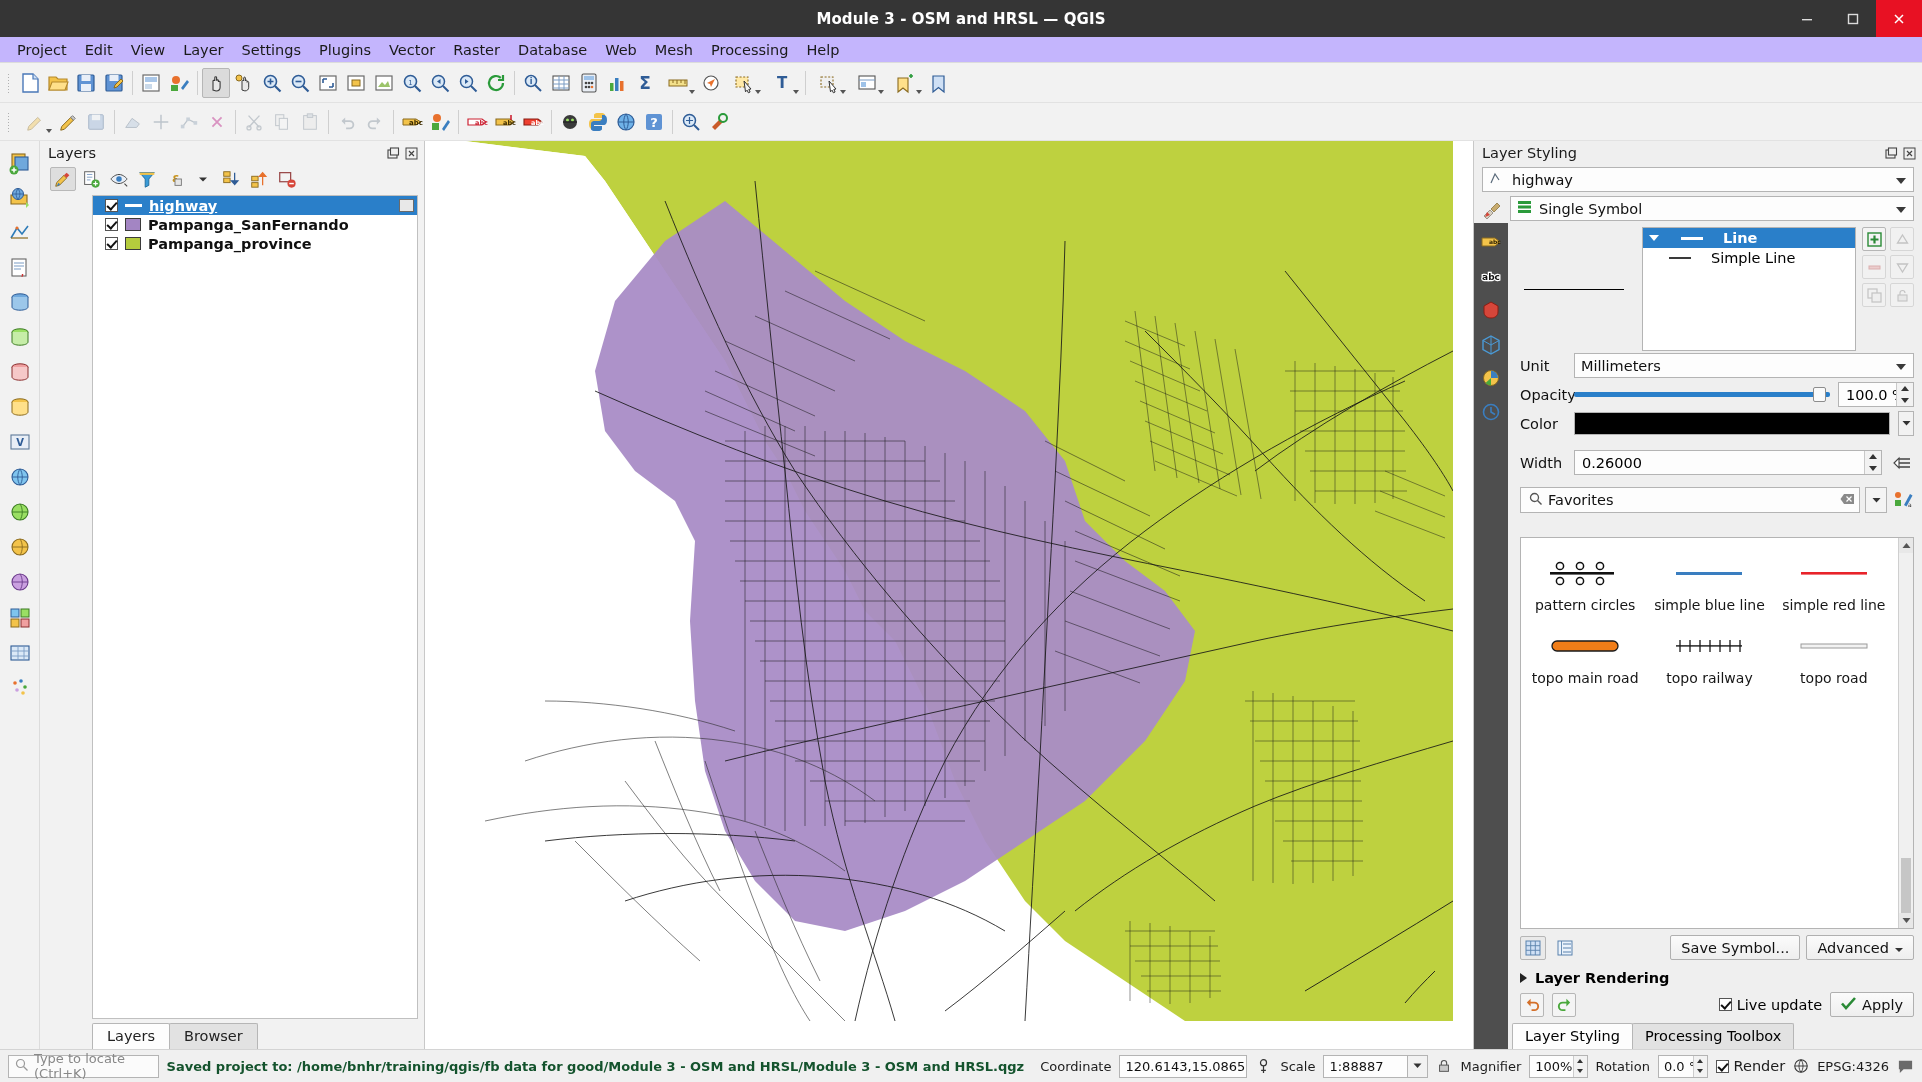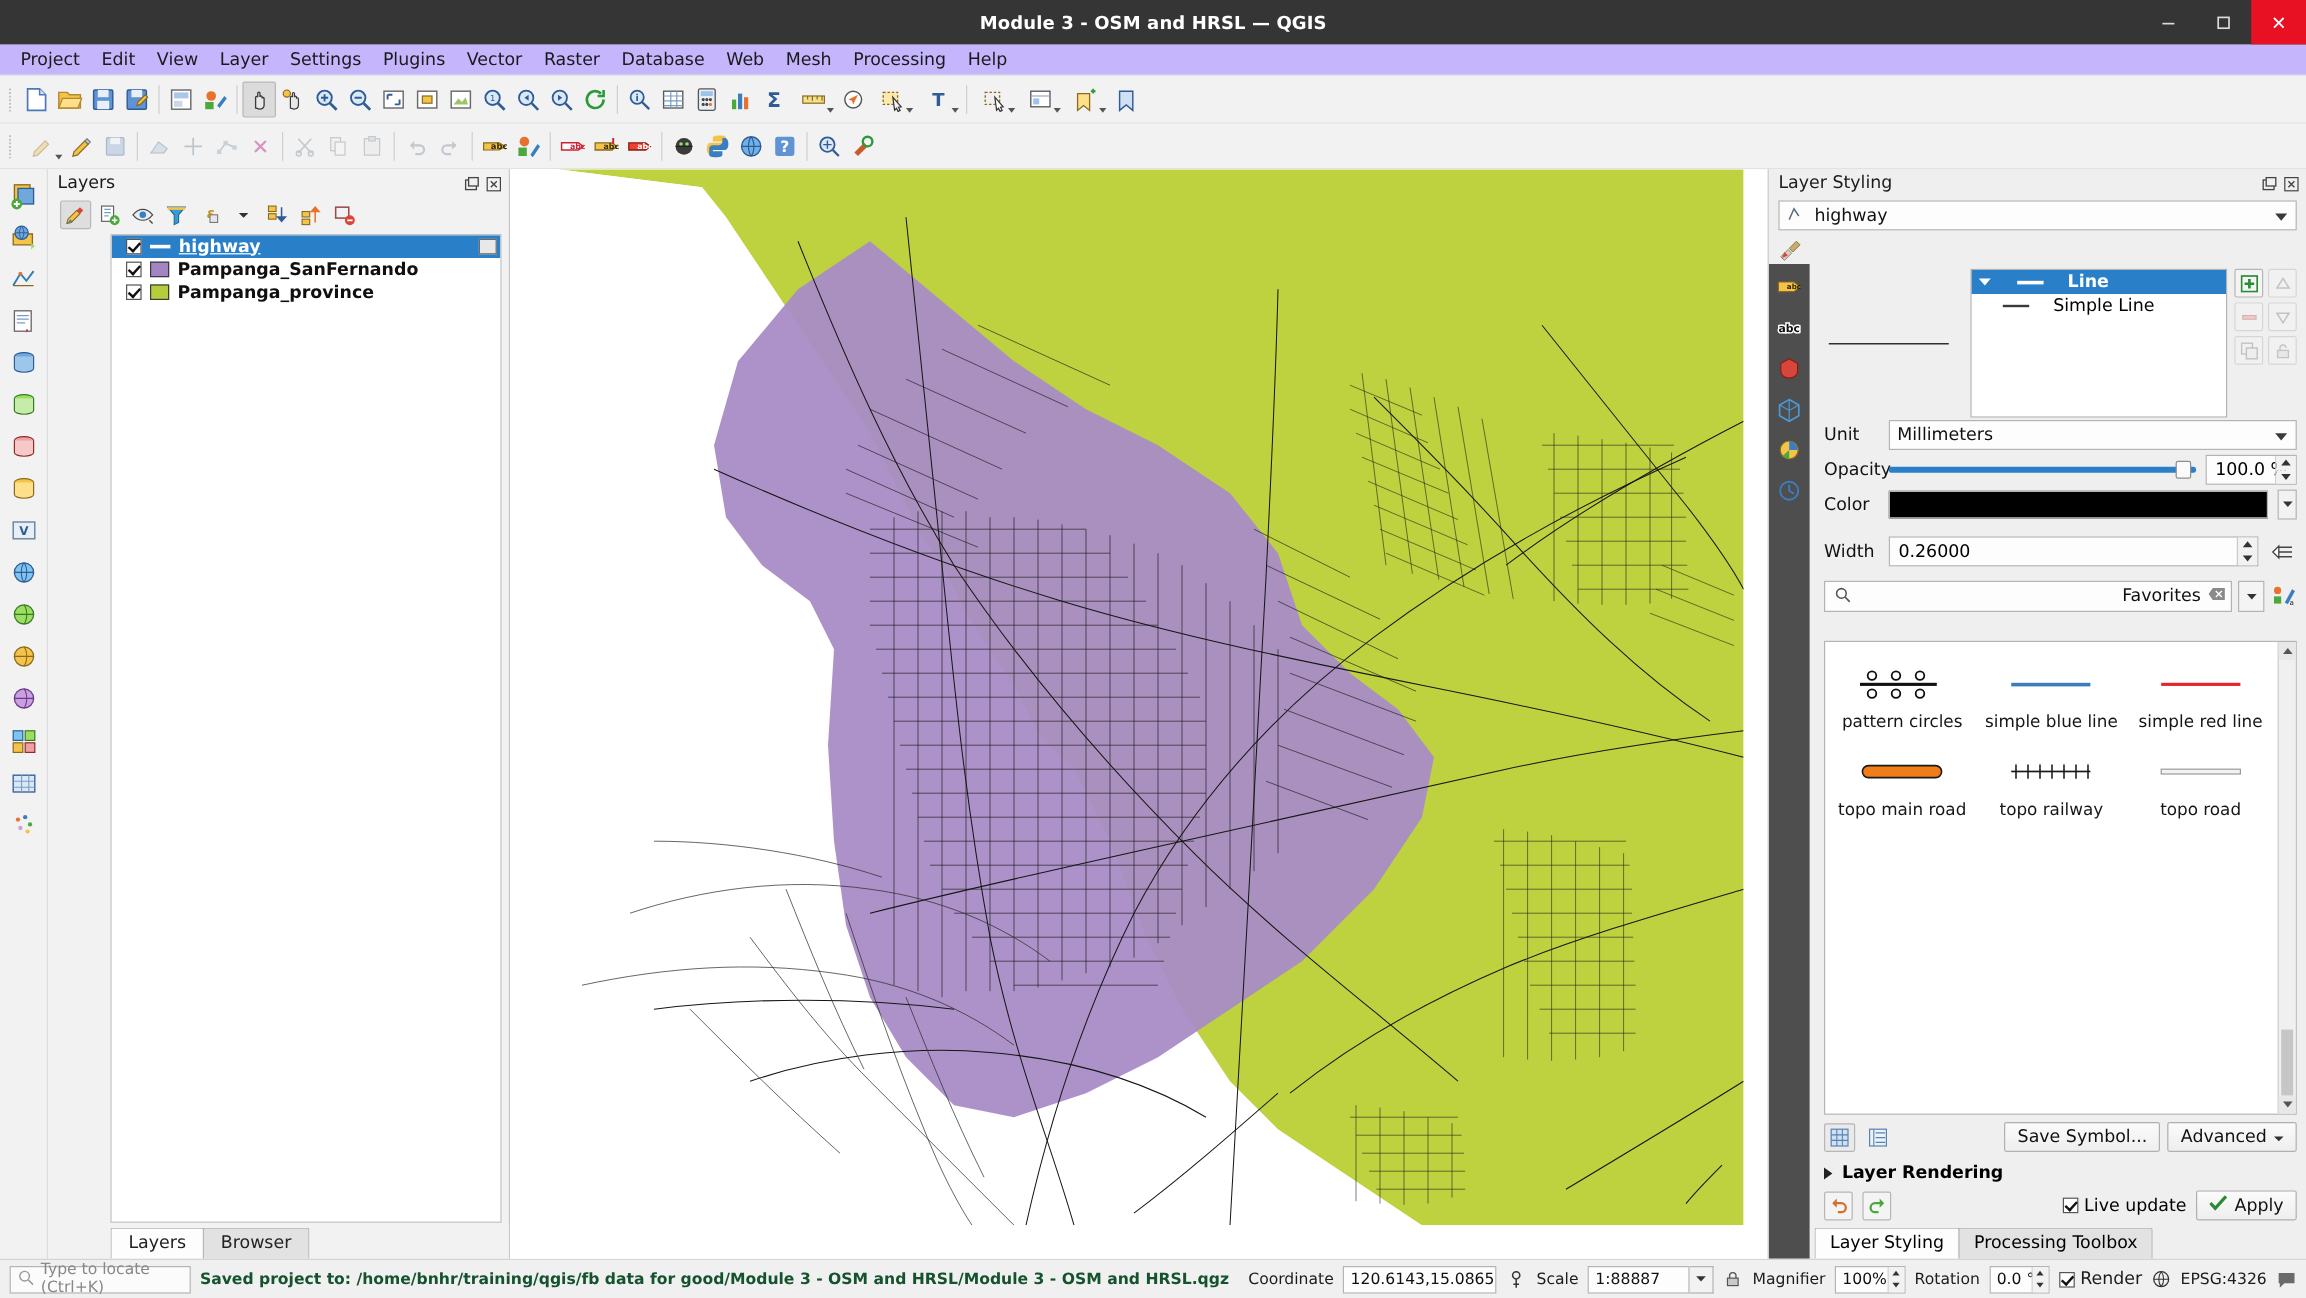--- a/index.html
+++ b/index.html
@@ -129,21 +129,21 @@
   .spinarrows div { flex:1; display:flex; align-items:center; justify-content:center; background:#f2f2f2;}
   .spinarrows .up:after{content:"";width:0;height:0;border-left:4px solid transparent;border-right:4px solid transparent;border-bottom:5px solid #333;}
   .spinarrows .dn:after{content:"";width:0;height:0;border-left:4px solid transparent;border-right:4px solid transparent;border-top:5px solid #333;}
   .slider { flex:1; height:25px; display:flex; align-items:center; position:relative;}
   .slider .track { width:100%; height:5px; background:#2a7fc9; border-radius:2px;}
   .slider .knob { position:absolute; right:4px; width:13px;height:15px;background:#fafafa;border:1px solid #8d8d8d;border-radius:2px;}
   .colorbar { flex:1; height:23px; background:#000; border:1px solid #b4b4b4; }
   .colordrop { width:16px;height:25px;border:1px solid #b4b4b4;background:#f2f2f2;display:flex;align-items:center;justify-content:center;}
 
   .searchrow { display:flex; align-items:center; padding: 10px 8px 4px 10px; gap:5px; }
-  .searchbox { flex:1; height:26px; background:#fdfdfd; border:1px solid #b4b4b4; display:flex; align-items:center; padding:0 4px 0 8px; gap:6px; font-size:14.5px;text-align:right;}
+  .searchbox { flex:1; height:26px; background:#fdfdfd; border:1px solid #b4b4b4; display:flex; align-items:center; padding:0 4px 0 8px; gap:6px; font-size:14.5px;}
   .searchbox .txt { flex:1; color:#111; }
   .dropbtn { width:22px;height:26px;border:1px solid #b4b4b4;background:#f4f4f4;display:flex;align-items:center;justify-content:center;}
 
   .symlib { margin: 20px 8px 0 10px; background:#fff; border:1px solid #b4b4b4; flex:1 1 auto; position:relative; overflow:hidden; display:flex;}
   .symgrid { flex:1; display:grid; grid-template-columns: repeat(3, 1fr); padding: 6px 2px; align-content:start;}
   .symcell { display:flex; flex-direction:column; align-items:center; padding: 8px 2px 4px; }
   .symcell .art { height:42px; display:flex; align-items:center; justify-content:center; }
   .symcell .cap { font-size:14px; color:#161616; text-align:center; line-height:1.15; margin-top:3px; max-width:118px;}
   .symscroll { width:15px; background:#f0f0f0; border-left:1px solid #cfcfcf; display:flex;flex-direction:column;}
   .symscroll .arr { height:15px; display:flex;align-items:center;justify-content:center;background:#e8e8e8;}
@@ -915,20 +915,33 @@
       </div>
 
       <div class="sp-row" style="display:flex; align-items:center; gap:6px; padding-left:4px;">
         <span style="width:26px;display:flex;justify-content:center;">
           <svg width="22" height="22" viewBox="0 0 22 22">
               <path d="M4 18l6-6 3 3-6 6z" fill="#d7d0c2" stroke="#8a8276" stroke-width=".8"></path>
               <path d="M5 19l2-5 3 3z" fill="#d6463a"></path>
               <path d="M11 11l6-6 3 3-6 6z" fill="#c8ab6e" stroke="#8a7540" stroke-width=".8"></path>
             </svg>
         </span>
+        <div class="combo" style="flex:1">
+          <span class="vlabel">
+            <span>
+              <svg width="15" height="14" viewBox="0 0 15 14">
+                  <rect x="1" y="1" width="13" height="3" fill="#2a9a3a"></rect>
+                  <rect x="1" y="5.5" width="13" height="3" fill="#2a9a3a"></rect>
+                  <rect x="1" y="10" width="13" height="3" fill="#2a9a3a"></rect>
+                </svg>
+            </span>
+            <span>Single Symbol</span>
+          </span>
+          <span class="arrow"></span>
+        </div>
       </div>
 
       <div class="sp-mid">
 
         <div class="sidetabs">
           <div class="sidetab">
             <svg width="22" height="22" viewBox="0 0 22 22">
                 <path d="M2 7h13l5 4-5 4H2z" fill="#f3c34a" stroke="#8a6a1e" stroke-width="1"></path>
                 <text x="9" y="13" font-size="6" fill="#2a1e00" font-weight="bold">abc</text>
               </svg>

